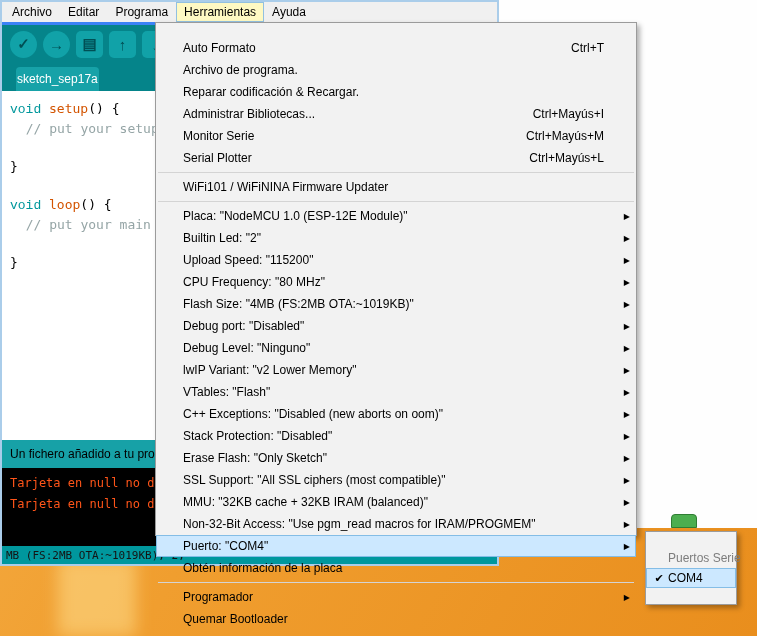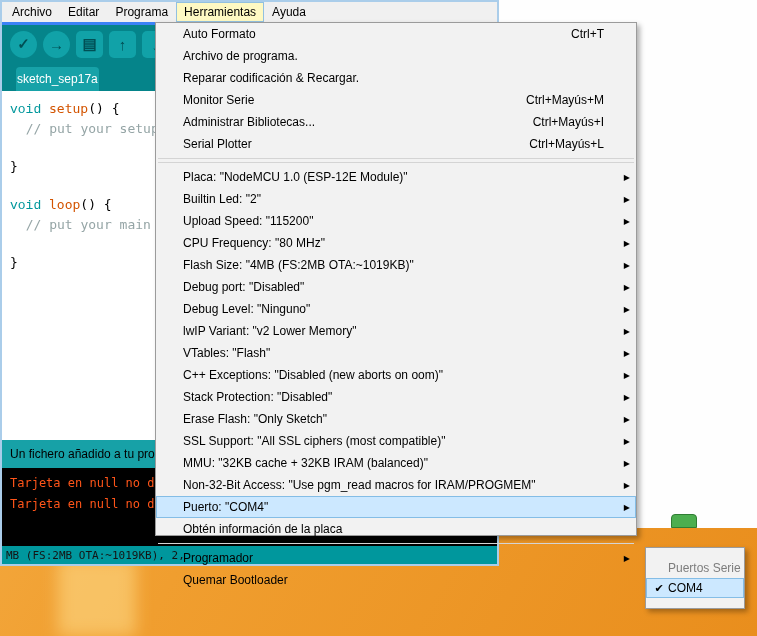--- a/index.html
+++ b/index.html
@@ -46,22 +46,22 @@
     display:flex; align-items:center; padding-left:8px; }
   .console { height:78px; background:#000; padding:8px 0 0 8px; color:#ff5519;
     font-family:"DejaVu Sans Mono", monospace; font-size:12px; }
   .console-line { min-height:21px; white-space:pre; }
   .statusbar { height:18px; background:#00979d; color:#141414; font-size:11px;
     font-family:"DejaVu Sans Mono", monospace; display:flex; align-items:center; padding-left:4px; white-space:pre; }
 
   
   .menu-popup { position:absolute; background:#f2f2f2; border:1px solid #9b9b9b;
     box-shadow:3px 3px 5px rgba(0,0,0,.3); font-size:12px; color:#000; }
-  .tools { left:155px; top:22px; width:482px; height:514px; padding-top:0; z-index:10; }
-  .submenu { left:645px; top:531px; width:100px; padding:10px 0; z-index:20;margin-top:16px; }
+  .tools { left:155px; top:22px; width:482px; height:514px; padding-top:14px; z-index:10; }
+  .submenu { left:645px; top:531px; width:92px; padding:16px 0; z-index:20; }
 
   .menu-item { height:22px; display:flex; align-items:center; padding:0 5px 0 3px; border:1px solid transparent; }
   .mi-check { width:23px; text-align:center; font-size:11px; flex:none; }
   .mi-label { white-space:nowrap; }
   .mi-shortcut { margin-left:auto; padding-right:16px; white-space:nowrap; }
   .mi-arrow { width:10px; font-size:8px; text-align:right; flex:none; }
   .menu-item.highlighted { background:#cce8ff; border-color:#84bde6; }
   .menu-item.disabled .mi-label { color:#7d7d7d; }
   .menu-separator { height:1px; background:#d4d4d4; margin:3px 2px; }
 
@@ -148,37 +148,43 @@
     <span class="mi-arrow"></span>
   </div>
     <div class="menu-item">
     <span class="mi-check"></span>
     <span class="mi-label">Reparar codificación &amp; Recargar.</span>
     <span class="mi-shortcut"></span>
     <span class="mi-arrow"></span>
   </div>
     <div class="menu-item">
     <span class="mi-check"></span>
+    <span class="mi-label">Administrar Bibliotecas...</span>
+    <span class="mi-shortcut">Ctrl+Mayús+I</span>
+    <span class="mi-arrow"></span>
+  </div>
+    <div class="menu-item">
+    <span class="mi-check"></span>
     <span class="mi-label">Monitor Serie</span>
     <span class="mi-shortcut">Ctrl+Mayús+M</span>
     <span class="mi-arrow"></span>
   </div>
     <div class="menu-item">
     <span class="mi-check"></span>
-    <span class="mi-label">Administrar Bibliotecas...</span>
-    <span class="mi-shortcut">Ctrl+Mayús+I</span>
-    <span class="mi-arrow"></span>
-  </div>
-    <div class="menu-item">
-    <span class="mi-check"></span>
     <span class="mi-label">Serial Plotter</span>
     <span class="mi-shortcut">Ctrl+Mayús+L</span>
     <span class="mi-arrow"></span>
   </div>
     <div class="menu-separator"></div>
+    <div class="menu-item">
+    <span class="mi-check"></span>
+    <span class="mi-label">WiFi101 / WiFiNINA Firmware Updater</span>
+    <span class="mi-shortcut"></span>
+    <span class="mi-arrow"></span>
+  </div>
     <div class="menu-separator"></div>
     <div class="menu-item">
     <span class="mi-check"></span>
     <span class="mi-label">Placa: "NodeMCU 1.0 (ESP-12E Module)"</span>
     <span class="mi-shortcut"></span>
     <span class="mi-arrow">▶</span>
   </div>
     <div class="menu-item">
     <span class="mi-check"></span>
     <span class="mi-label">Builtin Led: "2"</span>

